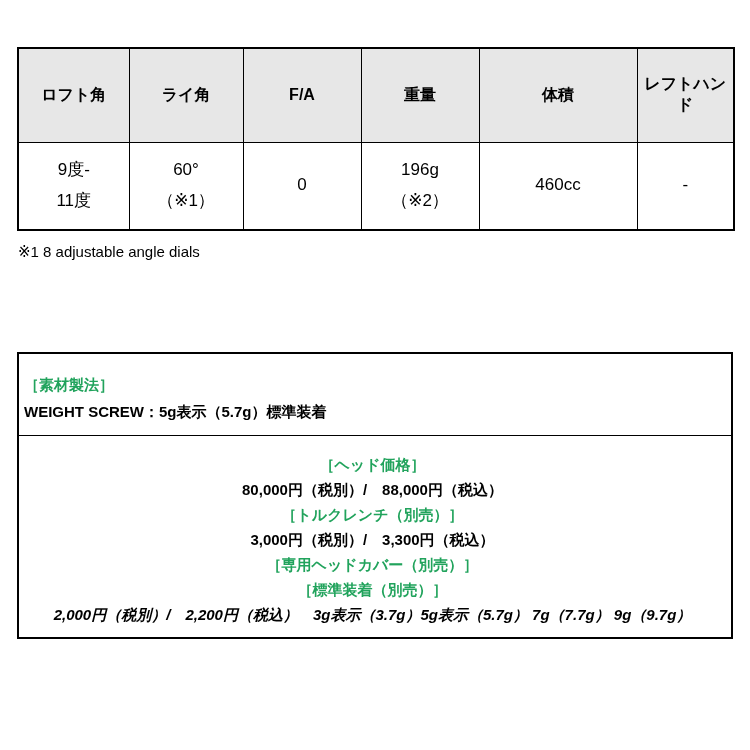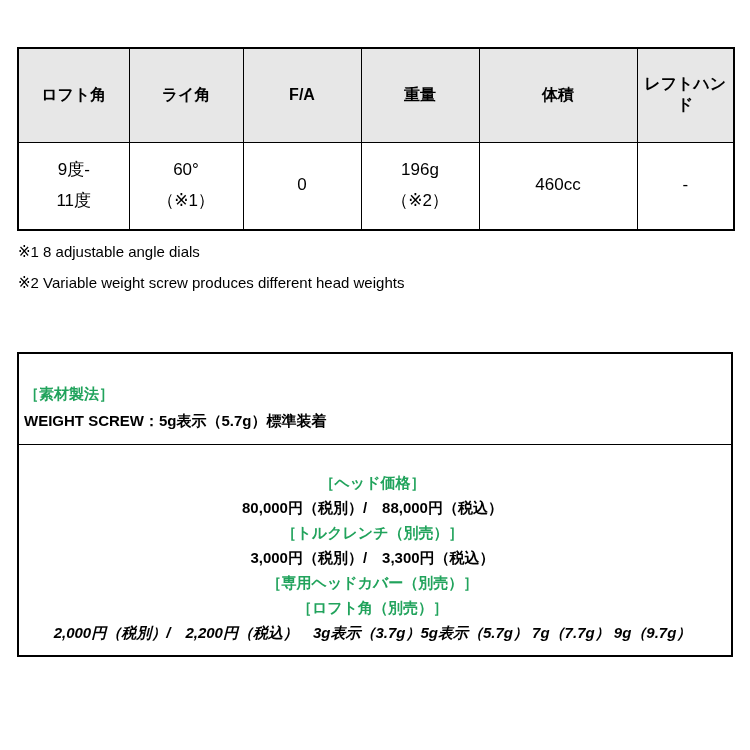--- a/index.html
+++ b/index.html
@@ -62,21 +62,21 @@
   
   .detail-box {
     position: absolute;
     left: 17px;
     top: 352px;
     width: 716px;
     border: 2px solid #000;
     background: #ffffff;
   }
   .detail-section {
-    padding: 23px 10px 7px 5px;
+    padding: 14px 10px 7px 5px;
     font-size: 15px;
     font-weight: bold;
   }
   .detail-section.materials { border-bottom: 1px solid #000; }
   .detail-section p { margin: 6px 0; line-height: 21px; }
   .detail-section.prices p { margin: 5px 0; line-height: 20px; text-align: center; }
   .green-label { color: #21a35c; }
   .nowrap { white-space: nowrap; font-style: italic; }
 </style>
 </head>
@@ -126,32 +126,31 @@
       <td>
         <span>-</span>
         <span></span>
       </td>
     </tr>
   </tbody>
     </table>
 
   <div class="notes">
     <p>※1  8 adjustable angle dials</p>
-    <p>※2 Variable weight screw produces different head weights</p>
   </div>
 
   <div class="detail-box">
     <div class="detail-section materials">
       <p class="green-label">［素材製法］</p>
       <p>WEIGHT SCREW：5g表示（5.7g）標準装着</p>
     </div>
     <div class="detail-section prices">
       <p class="green-label">［ヘッド価格］</p>
       <p>80,000円（税別）/　88,000円（税込）</p>
       <p class="green-label">［トルクレンチ（別売）］</p>
       <p>3,000円（税別）/　3,300円（税込）</p>
       <p class="green-label">［専用ヘッドカバー（別売）］</p>
-      <p class="green-label">［ロフト角（別売）］</p>
+      <p class="green-label">［標準装着（別売）］</p>
       <p class="nowrap">2,000円（税別）/　2,200円（税込）　3g表示（3.7g）5g表示（5.7g） 7g（7.7g） 9g（9.7g）</p>
     </div>
   </div>
 
 </div>
 
 </body></html>

